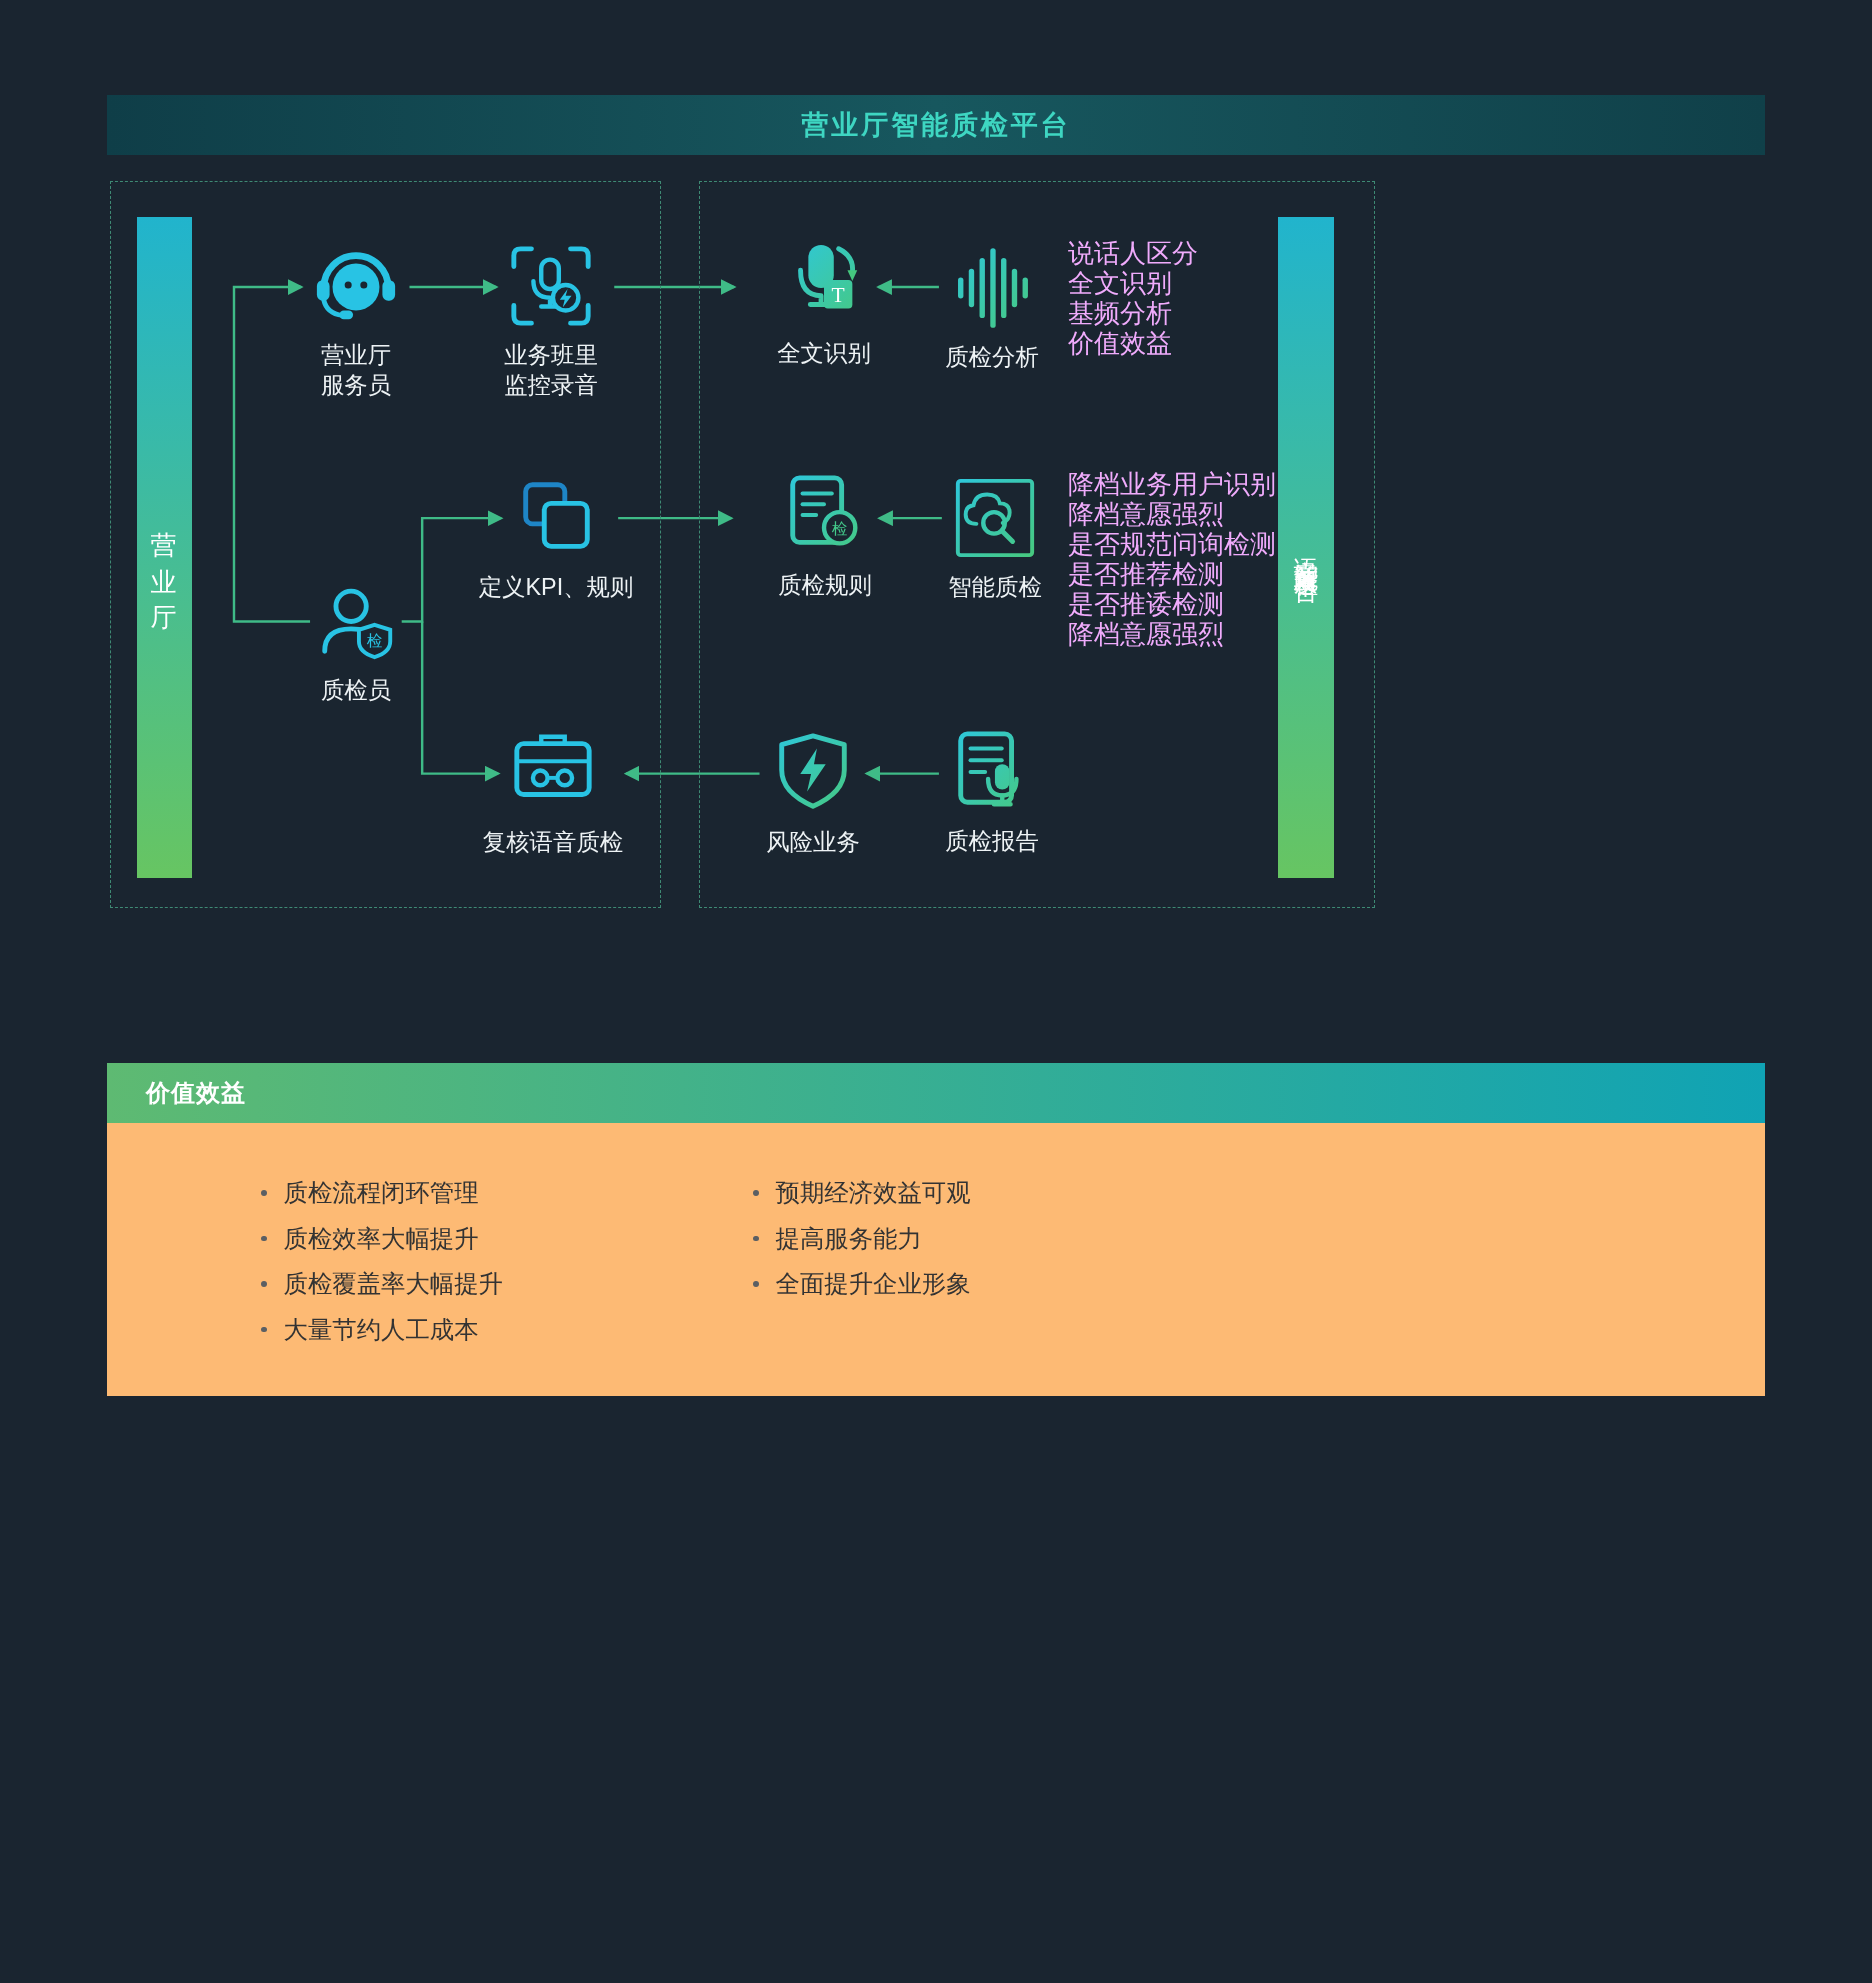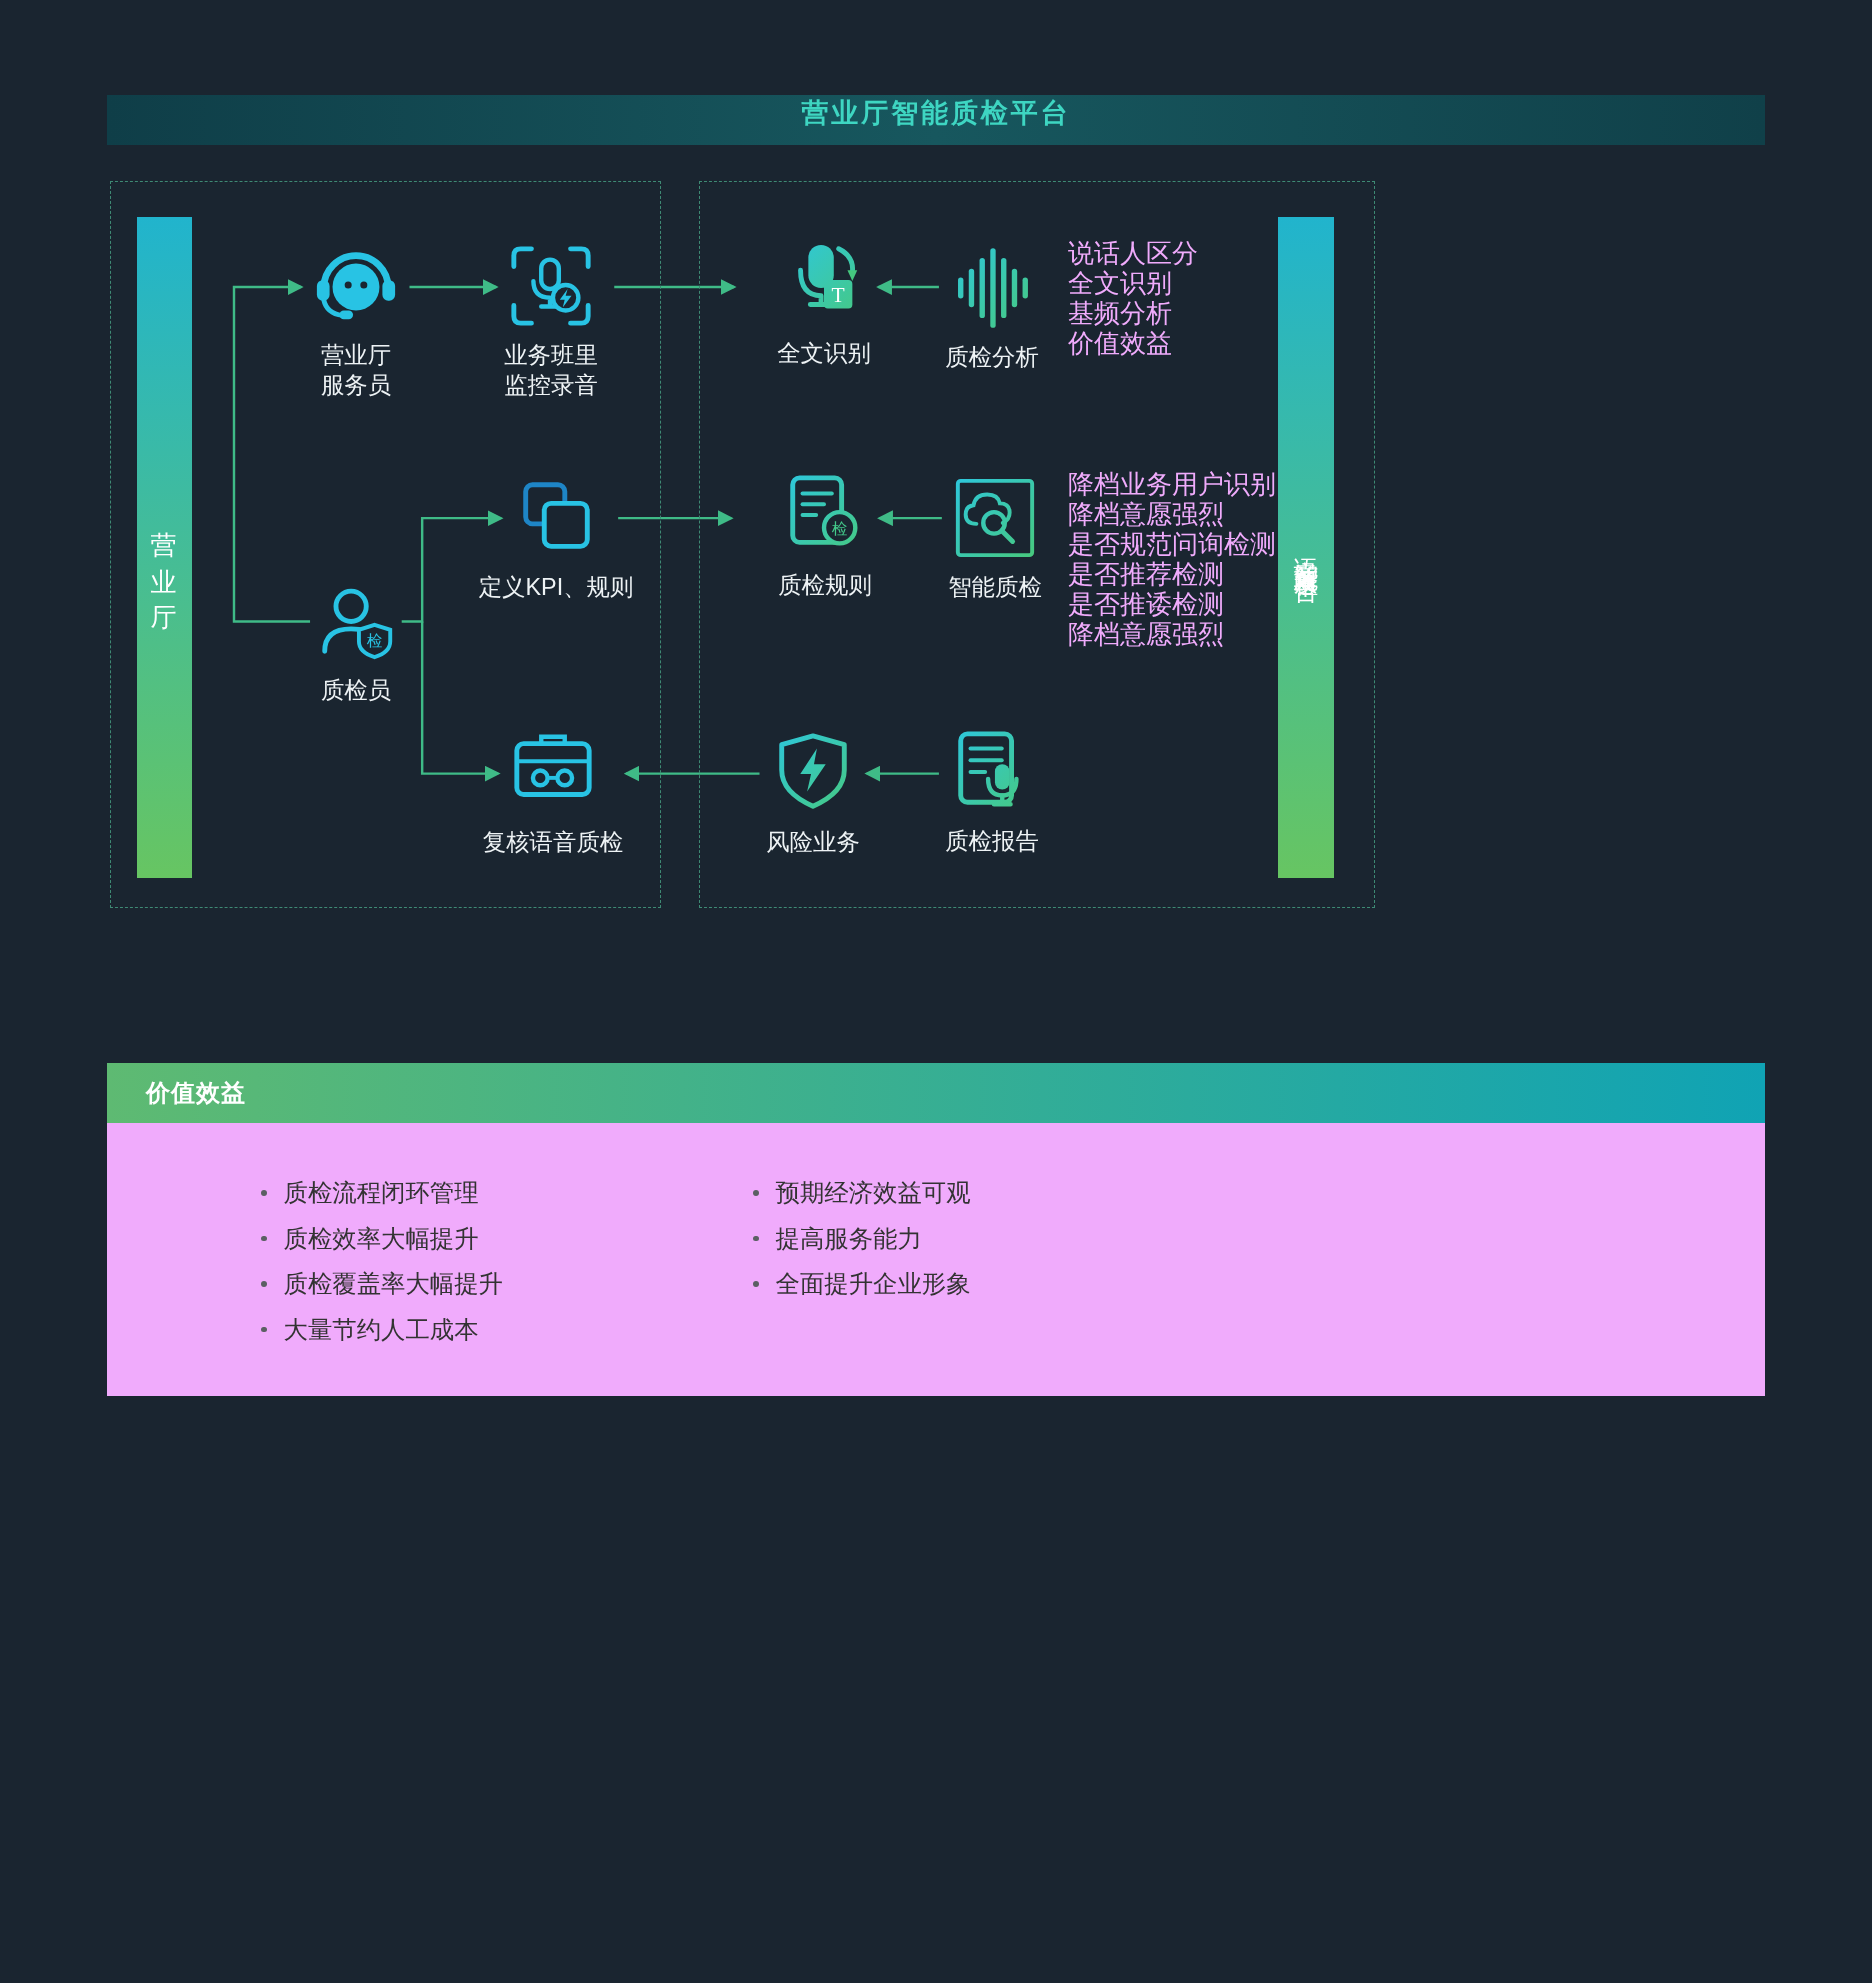--- a/index.html
+++ b/index.html
@@ -1,23 +1,23 @@
 <!DOCTYPE html>
 <html><head>
 <meta charset="utf-8">
 <style>
   *{box-sizing:border-box;margin:0;padding:0}
   html,body{background:#1a2530}
   #canvas{position:relative;width:1872px;height:1984px;background:#1a2530;
           font-family:"Liberation Sans","DejaVu Sans",sans-serif;overflow:hidden}
 
   
-  .banner{position:absolute;left:107px;top:95px;width:1658px;height:50px;
+  .banner{position:absolute;left:107px;top:95px;width:1658px;height:60px;
           background:linear-gradient(90deg,#0f3e48,#17575e 50%,#104049);
-          display:flex;justify-content:center}
+          display:flex;align-items:center;justify-content:center}
   .banner span{color:#3ed6c2;font-size:27px;font-weight:600;letter-spacing:2.9px}
 
   
   .dbox{position:absolute;border:1px dashed #3e8a74}
   .box-left{left:110px;top:181px;width:551px;height:727px}
   .box-right{left:699px;top:181px;width:676px;height:727px}
 
   
   .vbar{position:absolute;background:linear-gradient(180deg,#21b4cd,#67c562)}
   .vbar-left{left:137px;top:217px;width:55px;height:661px}
@@ -39,21 +39,21 @@
 
   
   .connectors{position:absolute;left:0;top:0;width:1872px;height:1984px;pointer-events:none}
   .connectors path{stroke:#3fbb87;stroke-width:2.5;fill:none}
 
   
   .benefits-header{position:absolute;left:107px;top:1063px;width:1658px;height:60px;
           background:linear-gradient(90deg,#5eba72,#10a3b4);
           display:flex;align-items:center;padding-left:39px}
   .benefits-header h2{color:#ffffff;font-size:24px;font-weight:700;letter-spacing:1px}
-  .benefits-body{position:absolute;left:107px;top:1123px;width:1658px;height:273px;background:#f0abfc}
+  .benefits-body{position:absolute;left:107px;top:1123px;width:1658px;height:273px;background:#fdba74}
   .bcol{position:absolute;top:57px;list-style:none}
   .bcol li{display:flex;align-items:center;height:26px;margin-bottom:19.5px;font-size:24.4px;color:#333;white-space:nowrap}
   .dot{width:5.9px;height:5.9px;border-radius:50%;background:#5b5f63;margin-right:16.6px;flex:none}
   .bcol1{left:154px}
   .bcol2{left:646px}
 </style>
 </head>
 <body>
 
 <div id="canvas">

